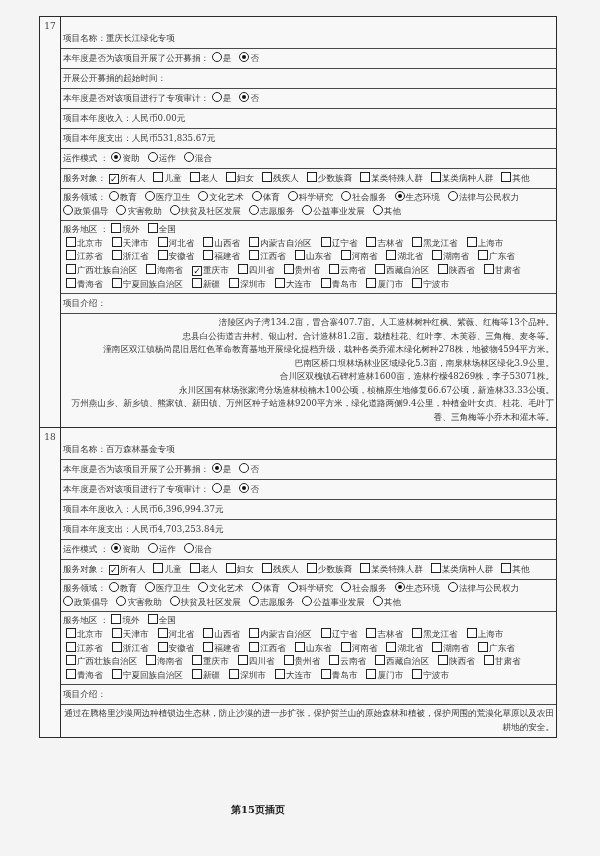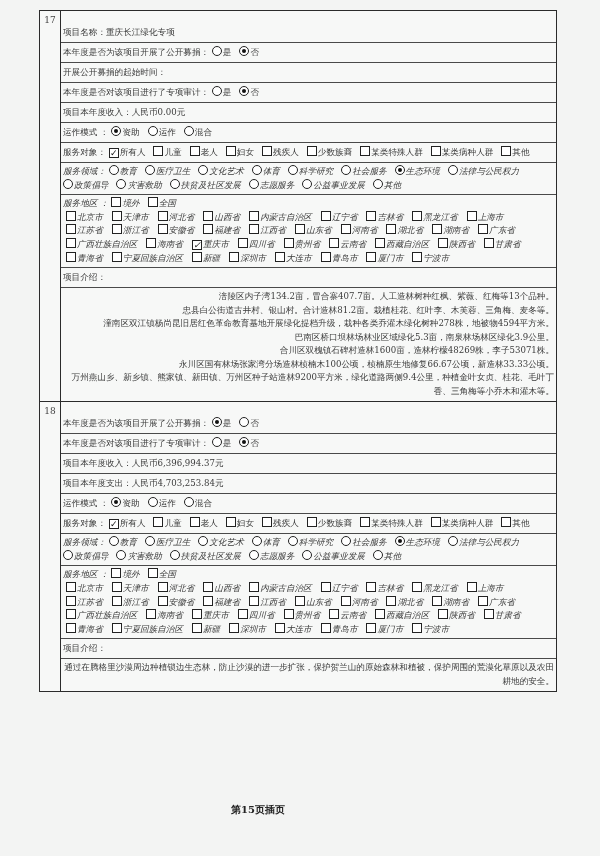--- a/index.html
+++ b/index.html
@@ -4,40 +4,40 @@
 <style>
   html, body { margin: 0; padding: 0; }
   body {
     width: 600px; height: 856px; overflow: hidden;
     background: #f3f4f3;
     font-family: "DejaVu Serif", "Liberation Serif", serif;
     color: #3a3a3a;
     position: relative;
   }
   .frame {
-    position: absolute; left: 39px; top: 10px; width: 516px;
+    position: absolute; left: 39px; top: 16px; width: 516px;
     border: 1.5px solid #2b2b2b;
     background: #f7f8f7;
   }
   .section { display: flex; border-top: 1.5px solid #2b2b2b; }
   .section:first-child { border-top: none; }
   .num {
     width: 20px; flex: none;
     border-right: 1.5px solid #2b2b2b;
     font-size: 9px; text-align: center; padding-top: 4px;
     color: #444;
   }
   .rows { flex: 1; min-width: 0; }
   .row {
     border-top: 1.2px solid #4a4a4a;
     font-size: 8.6px; line-height: 17px;
     padding: 1px 2px; white-space: nowrap; overflow: hidden;
   }
   .row:first-child { border-top: none; margin-top: 12px; }
-  .row.wrap { white-space: normal; line-height: 13.6px; padding: 2px 2px; font-style: italic; }
+  .row.wrap { white-space: normal; line-height: 13.6px; padding: 2px 2px; }
   .row.intro { white-space: normal; line-height: 13.5px; padding: 2px 2px 3px; }
   .opt { display: inline-block; margin-right: 8px; }
   .radio {
     display: inline-block; width: 8px; height: 8px; border: 1px solid #222;
     border-radius: 50%; vertical-align: -1px; margin-right: 1px; position: relative;
     background: #fff;
   }
   .radio.on::after {
     content: ""; position: absolute; left: 2px; top: 2px; width: 4px; height: 4px;
     border-radius: 50%; background: #111;
@@ -60,39 +60,41 @@
 
 <div class="frame" id="frame">
     <div class="section">
       <div class="num">17</div>
       <div class="rows">
         <div class="row"><span>项目名称：</span><span>重庆长江绿化专项</span></div>
         <div class="row"><span>本年度是否为该项目开展了公开募捐： </span><span class="opt"><span class="radio"></span><span>是</span></span><span class="opt"><span class="radio on"></span><span>否</span></span></div>
         <div class="row"><span>开展公开募捐的起始时间：</span><span></span></div>
         <div class="row"><span>本年度是否对该项目进行了专项审计： </span><span class="opt"><span class="radio"></span><span>是</span></span><span class="opt"><span class="radio on"></span><span>否</span></span></div>
         <div class="row"><span>项目本年度收入：</span><span>人民币0.00元</span></div>
+        <div class="row"><span>项目本年度支出：</span><span>人民币531,835.67元</span></div>
         <div class="row"><span>运作模式 ： </span><span class="opt"><span class="radio on"></span><span>资助</span></span><span class="opt"><span class="radio"></span><span>运作</span></span><span class="opt"><span class="radio"></span><span>混合</span></span></div>
         <div class="row"><span>服务对象： </span><span class="opt"><span class="box">✓</span><span>所有人</span></span><span class="opt"><span class="box"></span><span>儿童</span></span><span class="opt"><span class="box"></span><span>老人</span></span><span class="opt"><span class="box"></span><span>妇女</span></span><span class="opt"><span class="box"></span><span>残疾人</span></span><span class="opt"><span class="box"></span><span>少数族裔</span></span><span class="opt"><span class="box"></span><span>某类特殊人群</span></span><span class="opt"><span class="box"></span><span>某类病种人群</span></span><span class="opt"><span class="box"></span><span>其他</span></span></div>
         <div class="row wrap"><span>服务领域： </span><span class="opt"><span class="radio"></span><span>教育</span></span><span class="opt"><span class="radio"></span><span>医疗卫生</span></span><span class="opt"><span class="radio"></span><span>文化艺术</span></span><span class="opt"><span class="radio"></span><span>体育</span></span><span class="opt"><span class="radio"></span><span>科学研究</span></span><span class="opt"><span class="radio"></span><span>社会服务</span></span><span class="opt"><span class="radio on"></span><span>生态环境</span></span><span class="opt"><span class="radio"></span><span>法律与公民权力</span></span><span class="opt"><span class="radio"></span><span>政策倡导</span></span><span class="opt"><span class="radio"></span><span>灾害救助</span></span><span class="opt"><span class="radio"></span><span>扶贫及社区发展</span></span><span class="opt"><span class="radio"></span><span>志愿服务</span></span><span class="opt"><span class="radio"></span><span>公益事业发展</span></span><span class="opt"><span class="radio"></span><span>其他</span></span></div>
         <div class="row wrap"><span>服务地区 ： </span><span class="opt"><span class="box"></span><span>境外</span></span><span class="opt"><span class="box"></span><span>全国</span></span><span class="region-list"><span class="opt"><span class="box"></span><span>北京市</span></span><span class="opt"><span class="box"></span><span>天津市</span></span><span class="opt"><span class="box"></span><span>河北省</span></span><span class="opt"><span class="box"></span><span>山西省</span></span><span class="opt"><span class="box"></span><span>内蒙古自治区</span></span><span class="opt"><span class="box"></span><span>辽宁省</span></span><span class="opt"><span class="box"></span><span>吉林省</span></span><span class="opt"><span class="box"></span><span>黑龙江省</span></span><span class="opt"><span class="box"></span><span>上海市</span></span><span class="opt"><span class="box"></span><span>江苏省</span></span><span class="opt"><span class="box"></span><span>浙江省</span></span><span class="opt"><span class="box"></span><span>安徽省</span></span><span class="opt"><span class="box"></span><span>福建省</span></span><span class="opt"><span class="box"></span><span>江西省</span></span><span class="opt"><span class="box"></span><span>山东省</span></span><span class="opt"><span class="box"></span><span>河南省</span></span><span class="opt"><span class="box"></span><span>湖北省</span></span><span class="opt"><span class="box"></span><span>湖南省</span></span><span class="opt"><span class="box"></span><span>广东省</span></span><span class="opt"><span class="box"></span><span>广西壮族自治区</span></span><span class="opt"><span class="box"></span><span>海南省</span></span><span class="opt"><span class="box">✓</span><span>重庆市</span></span><span class="opt"><span class="box"></span><span>四川省</span></span><span class="opt"><span class="box"></span><span>贵州省</span></span><span class="opt"><span class="box"></span><span>云南省</span></span><span class="opt"><span class="box"></span><span>西藏自治区</span></span><span class="opt"><span class="box"></span><span>陕西省</span></span><span class="opt"><span class="box"></span><span>甘肃省</span></span><span class="opt"><span class="box"></span><span>青海省</span></span><span class="opt"><span class="box"></span><span>宁夏回族自治区</span></span><span class="opt"><span class="box"></span><span>新疆</span></span><span class="opt"><span class="box"></span><span>深圳市</span></span><span class="opt"><span class="box"></span><span>大连市</span></span><span class="opt"><span class="box"></span><span>青岛市</span></span><span class="opt"><span class="box"></span><span>厦门市</span></span><span class="opt"><span class="box"></span><span>宁波市</span></span></span></div>
         <div class="row"><span>项目介绍：</span></div>
         <div class="row intro">
           <span class="intro-line">涪陵区内子湾134.2亩，冒合寨407.7亩。人工造林树种红枫、紫薇、红梅等13个品种。</span>
           <span class="intro-line">忠县白公街道古井村、银山村。合计造林81.2亩。栽植桂花、红叶李、木芙蓉、三角梅、麦冬等。</span>
           <span class="intro-line">潼南区双江镇杨尚昆旧居红色革命教育基地开展绿化提档升级，栽种各类乔灌木绿化树种278株，地被物4594平方米。</span>
           <span class="intro-line">巴南区桥口坝林场林业区域绿化5.3亩，南泉林场林区绿化3.9公里。</span>
           <span class="intro-line">合川区双槐镇石碑村造林1600亩，造林柠檬48269株，李子53071株。</span>
           <span class="intro-line">永川区国有林场张家湾分场造林桢楠木100公顷，桢楠原生地修复66.67公顷，新造林33.33公顷。</span>
           <span class="intro-line">万州燕山乡、新乡镇、熊家镇、新田镇、万州区种子站造林9200平方米，绿化道路两侧9.4公里，种植金叶女贞、桂花、毛叶丁香、三角梅等小乔木和灌木等。</span>
         </div>
       </div>
     </div>
     <div class="section">
       <div class="num">18</div>
       <div class="rows">
+        <div class="row"><span>项目名称：</span><span>百万森林基金专项</span></div>
         <div class="row"><span>本年度是否为该项目开展了公开募捐： </span><span class="opt"><span class="radio on"></span><span>是</span></span><span class="opt"><span class="radio"></span><span>否</span></span></div>
         <div class="row"><span>本年度是否对该项目进行了专项审计： </span><span class="opt"><span class="radio"></span><span>是</span></span><span class="opt"><span class="radio on"></span><span>否</span></span></div>
         <div class="row"><span>项目本年度收入：</span><span>人民币6,396,994.37元</span></div>
         <div class="row"><span>项目本年度支出：</span><span>人民币4,703,253.84元</span></div>
         <div class="row"><span>运作模式 ： </span><span class="opt"><span class="radio on"></span><span>资助</span></span><span class="opt"><span class="radio"></span><span>运作</span></span><span class="opt"><span class="radio"></span><span>混合</span></span></div>
         <div class="row"><span>服务对象： </span><span class="opt"><span class="box">✓</span><span>所有人</span></span><span class="opt"><span class="box"></span><span>儿童</span></span><span class="opt"><span class="box"></span><span>老人</span></span><span class="opt"><span class="box"></span><span>妇女</span></span><span class="opt"><span class="box"></span><span>残疾人</span></span><span class="opt"><span class="box"></span><span>少数族裔</span></span><span class="opt"><span class="box"></span><span>某类特殊人群</span></span><span class="opt"><span class="box"></span><span>某类病种人群</span></span><span class="opt"><span class="box"></span><span>其他</span></span></div>
         <div class="row wrap"><span>服务领域： </span><span class="opt"><span class="radio"></span><span>教育</span></span><span class="opt"><span class="radio"></span><span>医疗卫生</span></span><span class="opt"><span class="radio"></span><span>文化艺术</span></span><span class="opt"><span class="radio"></span><span>体育</span></span><span class="opt"><span class="radio"></span><span>科学研究</span></span><span class="opt"><span class="radio"></span><span>社会服务</span></span><span class="opt"><span class="radio on"></span><span>生态环境</span></span><span class="opt"><span class="radio"></span><span>法律与公民权力</span></span><span class="opt"><span class="radio"></span><span>政策倡导</span></span><span class="opt"><span class="radio"></span><span>灾害救助</span></span><span class="opt"><span class="radio"></span><span>扶贫及社区发展</span></span><span class="opt"><span class="radio"></span><span>志愿服务</span></span><span class="opt"><span class="radio"></span><span>公益事业发展</span></span><span class="opt"><span class="radio"></span><span>其他</span></span></div>
         <div class="row wrap"><span>服务地区 ： </span><span class="opt"><span class="box"></span><span>境外</span></span><span class="opt"><span class="box"></span><span>全国</span></span><span class="region-list"><span class="opt"><span class="box"></span><span>北京市</span></span><span class="opt"><span class="box"></span><span>天津市</span></span><span class="opt"><span class="box"></span><span>河北省</span></span><span class="opt"><span class="box"></span><span>山西省</span></span><span class="opt"><span class="box"></span><span>内蒙古自治区</span></span><span class="opt"><span class="box"></span><span>辽宁省</span></span><span class="opt"><span class="box"></span><span>吉林省</span></span><span class="opt"><span class="box"></span><span>黑龙江省</span></span><span class="opt"><span class="box"></span><span>上海市</span></span><span class="opt"><span class="box"></span><span>江苏省</span></span><span class="opt"><span class="box"></span><span>浙江省</span></span><span class="opt"><span class="box"></span><span>安徽省</span></span><span class="opt"><span class="box"></span><span>福建省</span></span><span class="opt"><span class="box"></span><span>江西省</span></span><span class="opt"><span class="box"></span><span>山东省</span></span><span class="opt"><span class="box"></span><span>河南省</span></span><span class="opt"><span class="box"></span><span>湖北省</span></span><span class="opt"><span class="box"></span><span>湖南省</span></span><span class="opt"><span class="box"></span><span>广东省</span></span><span class="opt"><span class="box"></span><span>广西壮族自治区</span></span><span class="opt"><span class="box"></span><span>海南省</span></span><span class="opt"><span class="box"></span><span>重庆市</span></span><span class="opt"><span class="box"></span><span>四川省</span></span><span class="opt"><span class="box"></span><span>贵州省</span></span><span class="opt"><span class="box"></span><span>云南省</span></span><span class="opt"><span class="box"></span><span>西藏自治区</span></span><span class="opt"><span class="box"></span><span>陕西省</span></span><span class="opt"><span class="box"></span><span>甘肃省</span></span><span class="opt"><span class="box"></span><span>青海省</span></span><span class="opt"><span class="box"></span><span>宁夏回族自治区</span></span><span class="opt"><span class="box"></span><span>新疆</span></span><span class="opt"><span class="box"></span><span>深圳市</span></span><span class="opt"><span class="box"></span><span>大连市</span></span><span class="opt"><span class="box"></span><span>青岛市</span></span><span class="opt"><span class="box"></span><span>厦门市</span></span><span class="opt"><span class="box"></span><span>宁波市</span></span></span></div>
         <div class="row"><span>项目介绍：</span></div>
         <div class="row intro">

